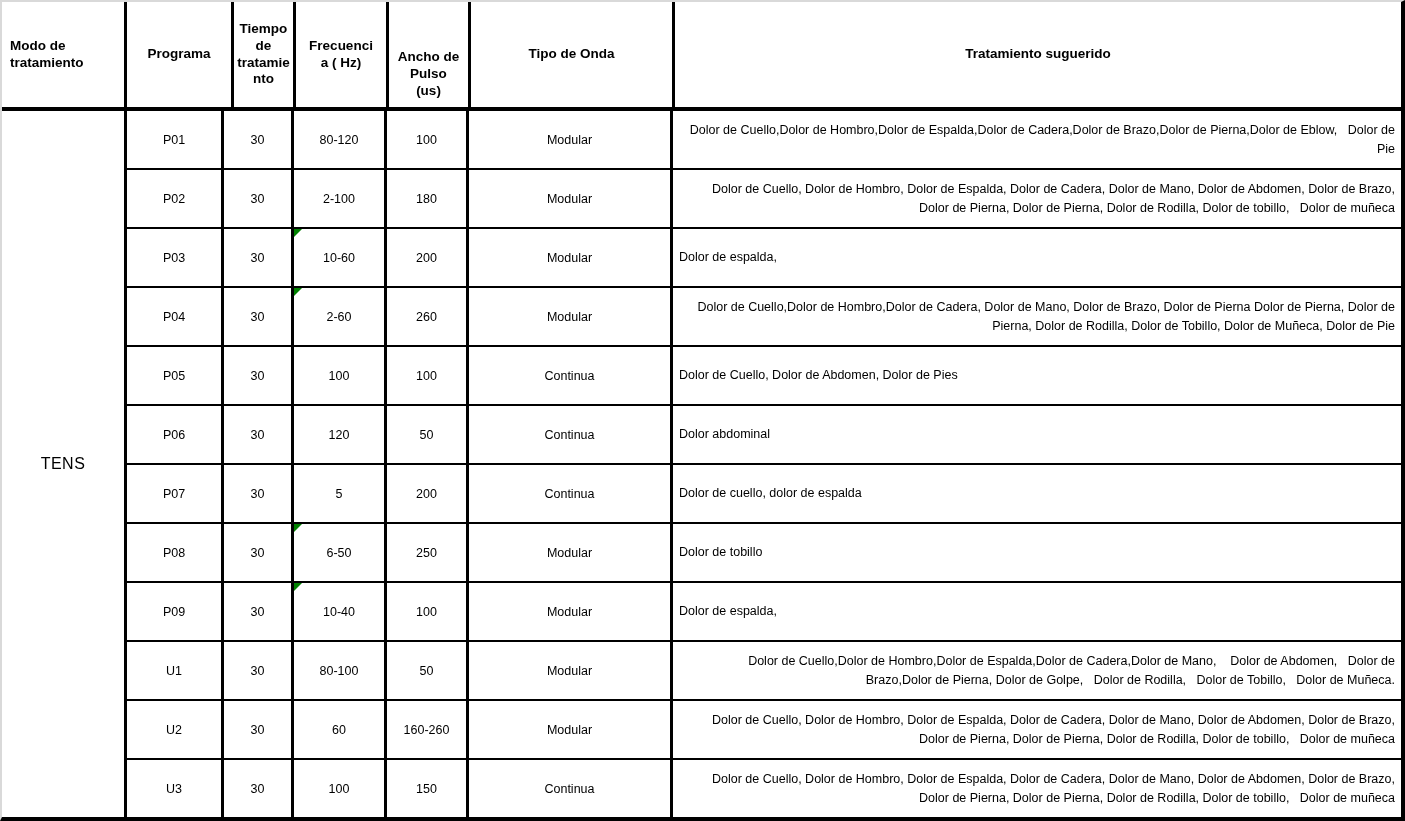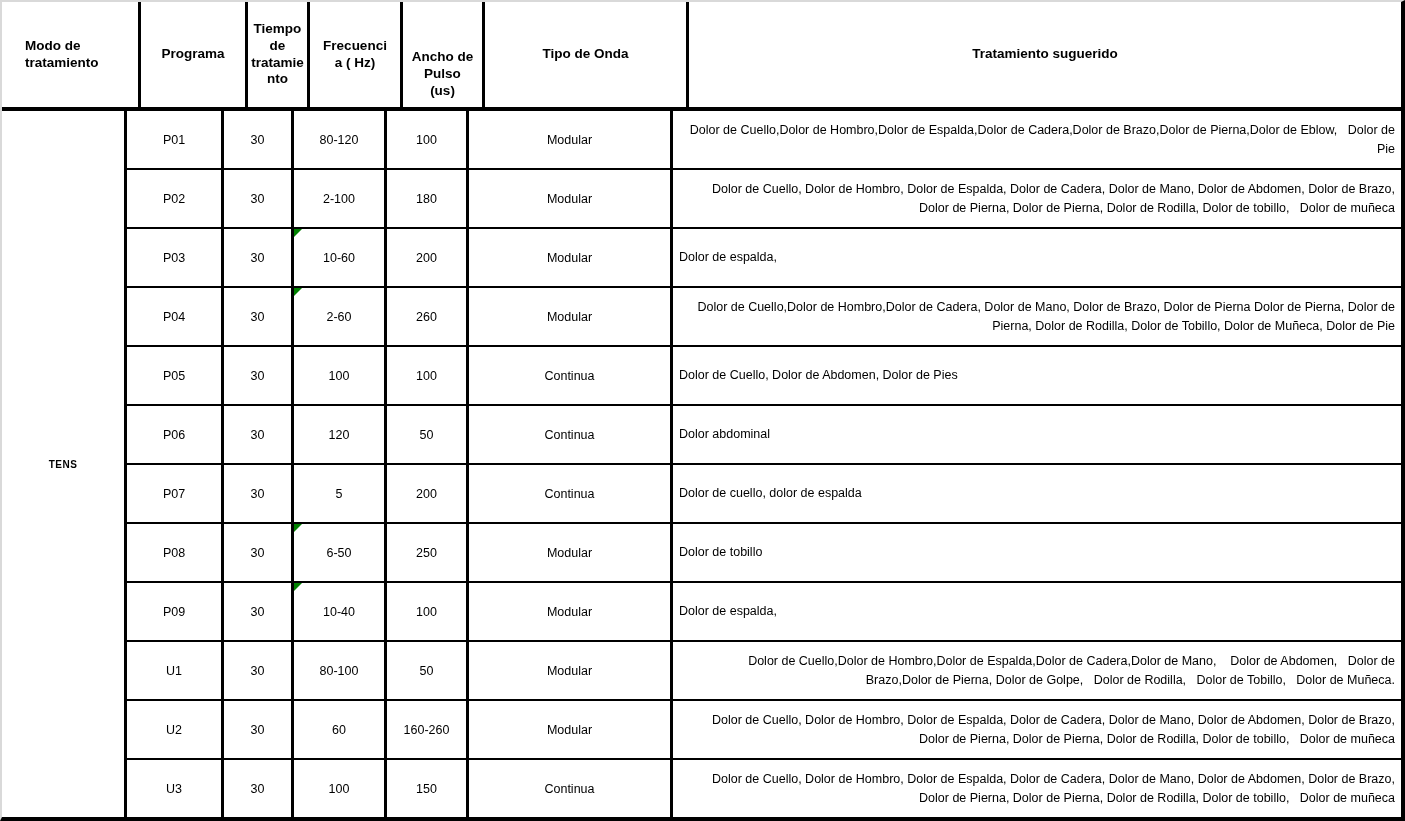--- a/index.html
+++ b/index.html
@@ -35,21 +35,21 @@
     border-right: 3px solid #000000;
     display: flex;
     align-items: center;
     justify-content: center;
     text-align: center;
     font-weight: bold;
     font-size: 13.5px;
     line-height: 1.25;
     padding: 2px 3px;
   }
-  .th-modo  { width: 139px; justify-content: center; text-align: left; padding-left: 23px; }
+  .th-modo  { width: 125px; justify-content: center; text-align: left; padding-left: 8px; }
   .th-prog  { width: 107px; }
   .th-time  { width: 62px; }
   .th-time span { max-width: 58px; overflow-wrap: break-word; word-break: break-word; display: inline-block; }
   .th-freq  { width: 93px; }
   .th-freq span { max-width: 64px; overflow-wrap: break-word; word-break: break-word; display: inline-block; }
   .th-width { width: 82px; }
   .th-width span { max-width: 62px; display: inline-block; margin-top: 40px; }
   .th-wave  { width: 204px; }
   .th-treat { flex: 1; border-right: none; }
 
@@ -59,22 +59,22 @@
     display: flex;
     min-height: 0;
   }
   .modo-cell {
     width: 125px;
     flex: 0 0 125px;
     border-right: 3px solid #000000;
     display: flex;
     align-items: center;
     justify-content: center;
-    font-weight: bold;
-    font-size: 10px;
+    font-weight: normal;
+    font-size: 16px;
     letter-spacing: 0.5px;
   }
   .rows {
     flex: 1;
     display: flex;
     flex-direction: column;
     min-width: 0;
   }
   .tr {
     flex: 1;

